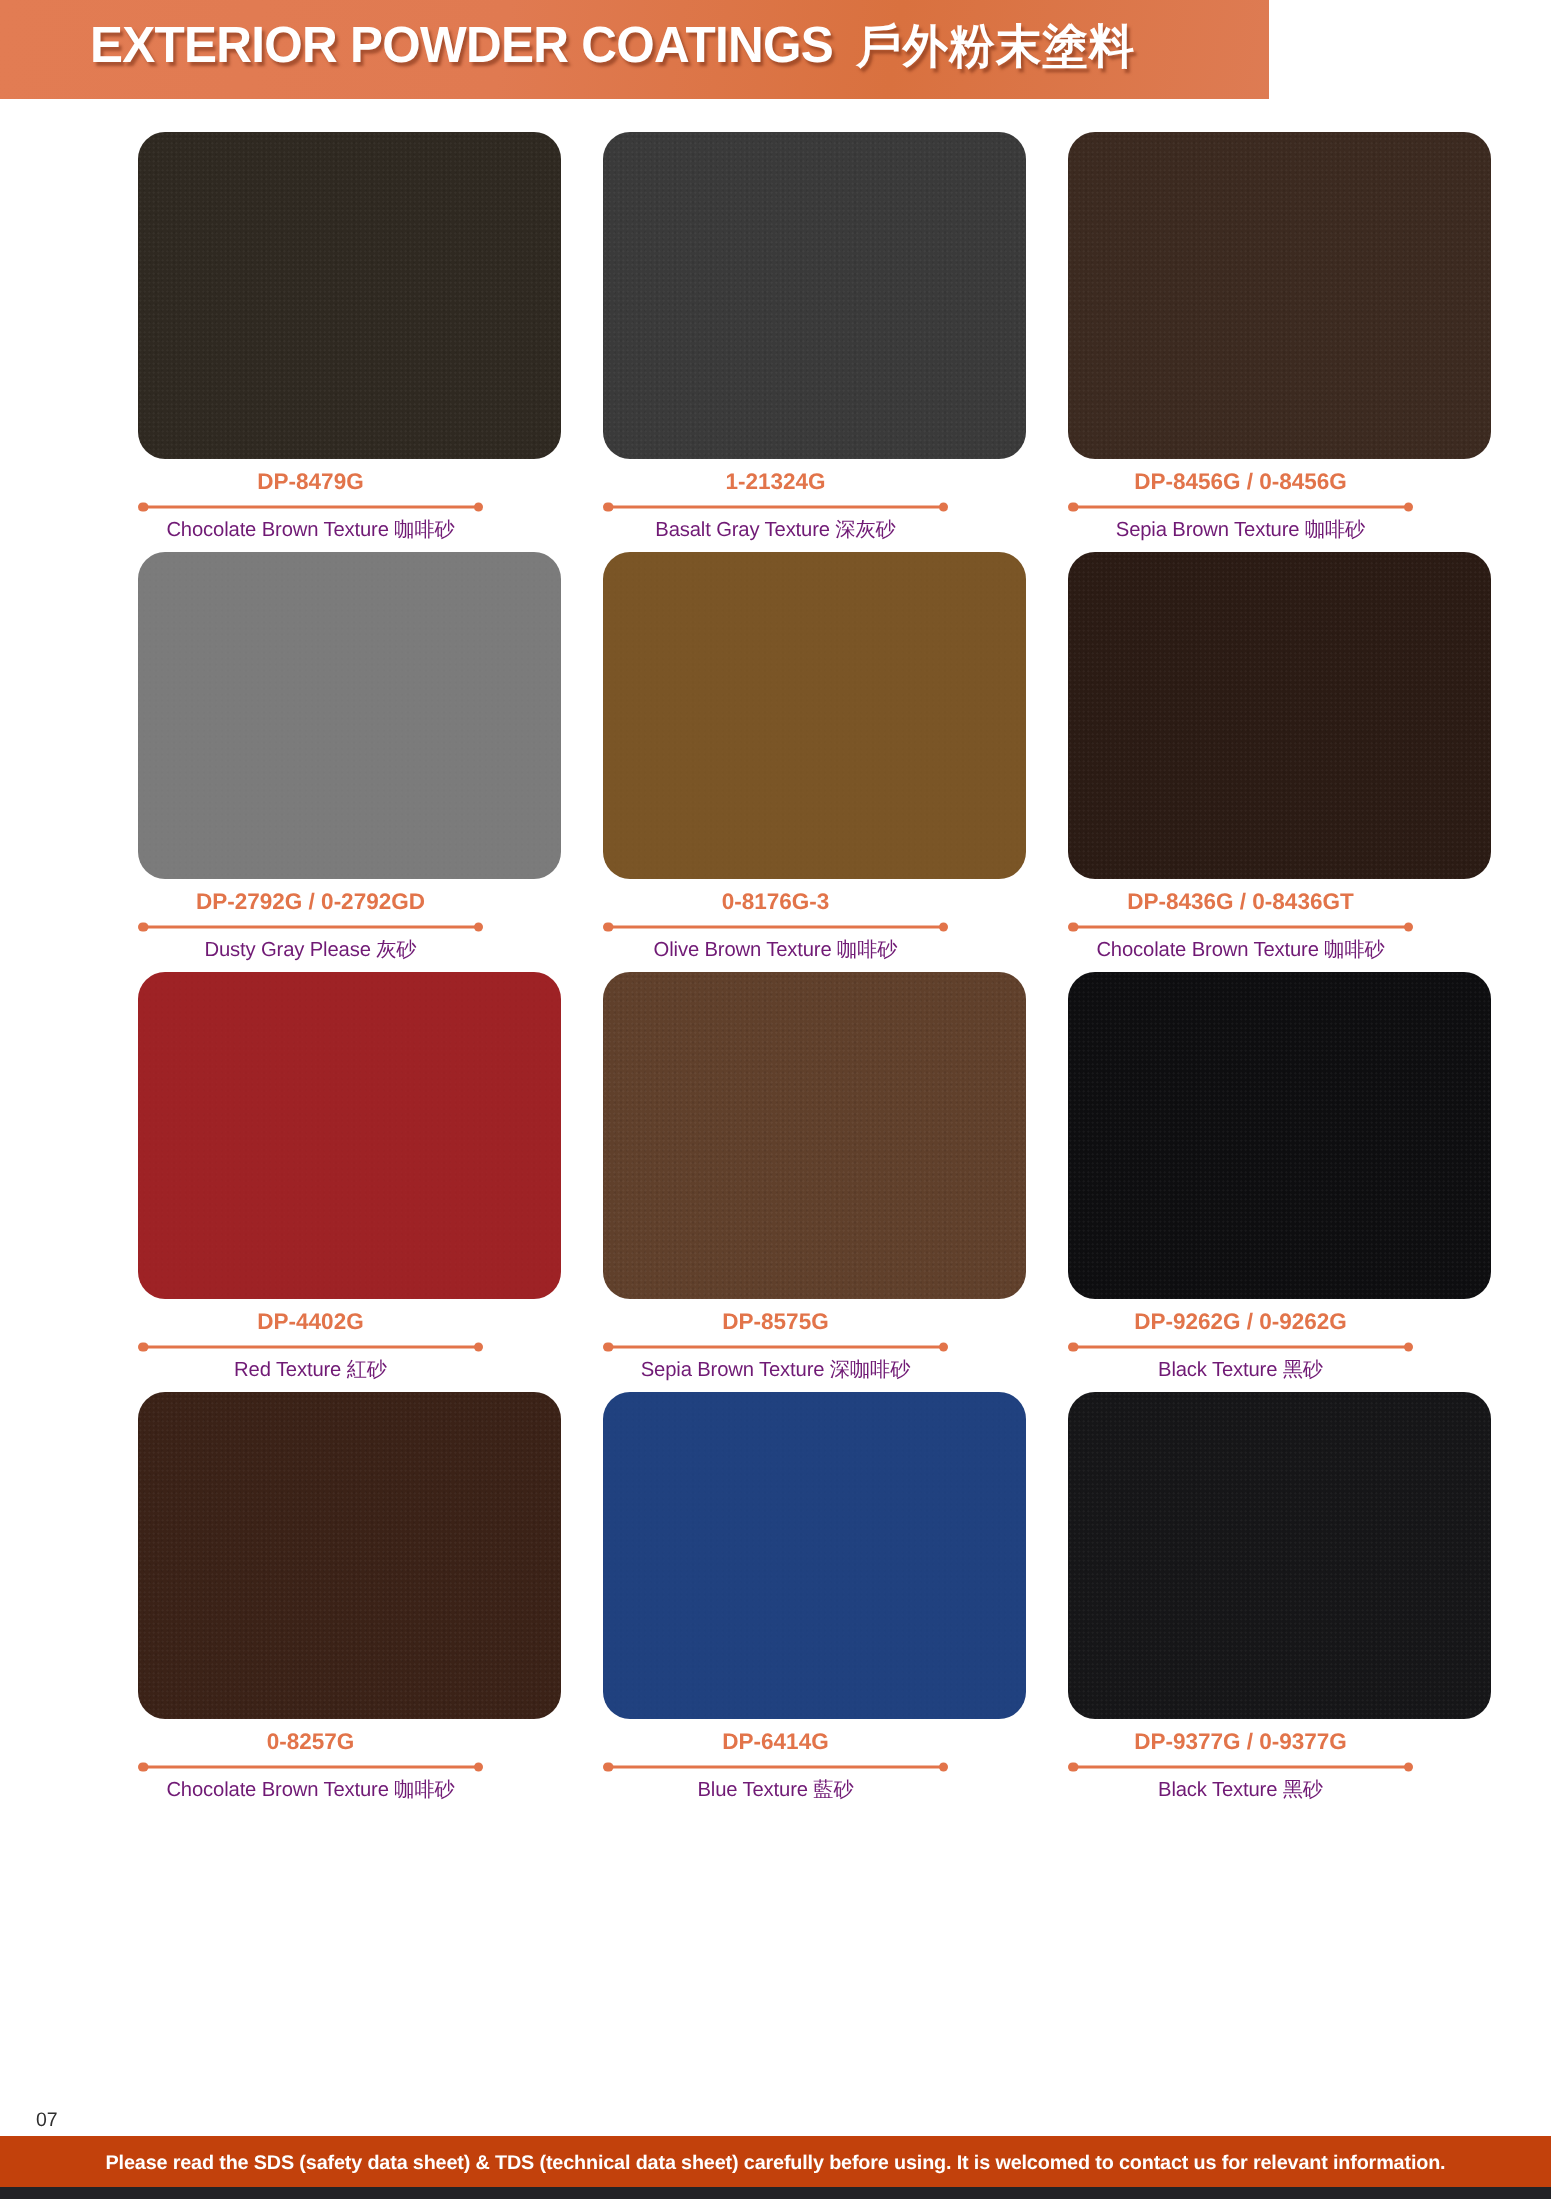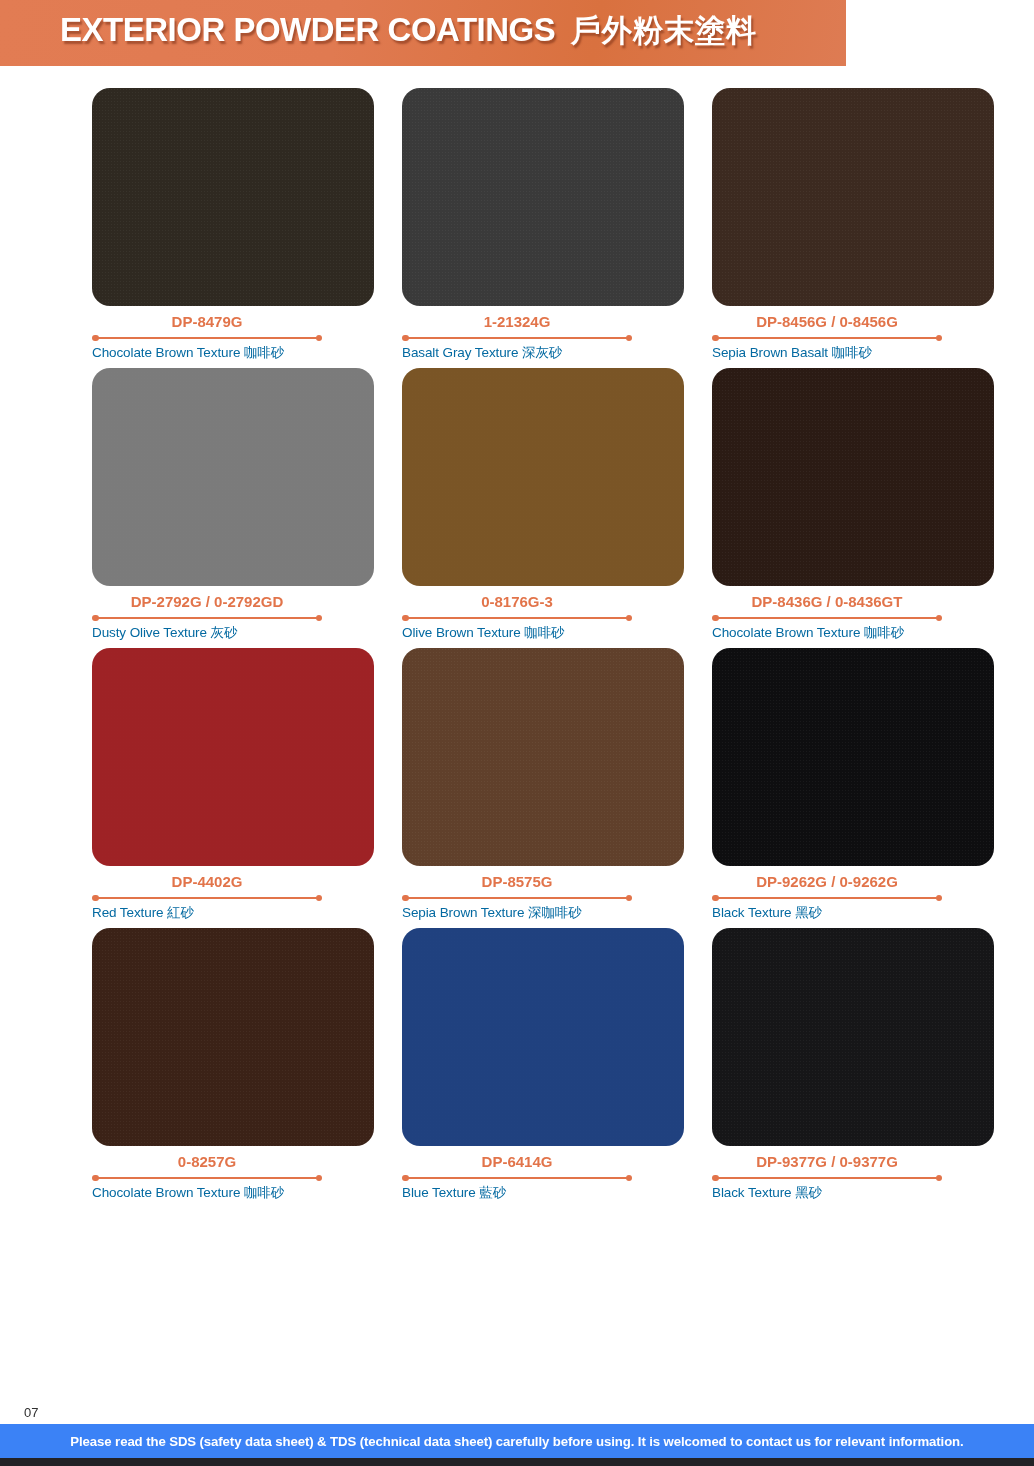--- a/index.html
+++ b/index.html
@@ -70,32 +70,32 @@
   .rule .line {
     position:absolute; top:4px; left:4px; right:4px; height:1.5px; background:#e2744a;
   }
   .rule .dot {
     position:absolute; top:1.5px; width:6.5px; height:6.5px;
     border-radius:50%; background:#e2744a;
   }
   .rule .dot.l { left:0; }
   .rule .dot.r { right:0; }
   .desc {
-    text-align:left; font-size:13.5px; color:#0369a1;
+    text-align:center; font-size:13.5px; color:#701a75;
     white-space:nowrap; letter-spacing:-0.1px;
   }
 
   
   .page-number {
     position:absolute; left:24px; bottom:46px;
     font-size:13px; color:#2f2f2f; font-weight:normal;text-align:center;
   }
   .footer-bar {
     position:absolute; left:0; bottom:8px; width:1034px; height:34px;
-    background:#3b82f6; display:flex; align-items:center; justify-content:center;
+    background:#c2410c; display:flex; align-items:center; justify-content:center;
   }
   .footer-text {
     color:#ffffff; font-size:13.2px; font-weight:bold; white-space:nowrap;
     letter-spacing:-0.1px;
   }
   .footer-strip {
     position:absolute; left:0; bottom:0; width:1034px; height:8px; background:#222226;
   }
 </style>
 </head>
@@ -143,31 +143,31 @@
         <div class="desc">Basalt Gray Texture 深灰砂</div>
       </div>
       <div class="cell">
         <div class="swatch" style="background: rgb(60, 42, 32);"></div>
         <div class="code">DP-8456G / 0-8456G</div>
         <div class="rule">
           <span class="dot l"></span>
           <span class="line"></span>
           <span class="dot r"></span>
         </div>
-        <div class="desc">Sepia Brown Basalt 咖啡砂</div>
+        <div class="desc">Sepia Brown Texture 咖啡砂</div>
       </div>
       <div class="cell">
         <div class="swatch smooth" style="background: rgb(123, 123, 123);"></div>
         <div class="code">DP-2792G / 0-2792GD</div>
         <div class="rule">
           <span class="dot l"></span>
           <span class="line"></span>
           <span class="dot r"></span>
         </div>
-        <div class="desc">Dusty Olive Texture 灰砂</div>
+        <div class="desc">Dusty Gray Please 灰砂</div>
       </div>
       <div class="cell">
         <div class="swatch smooth" style="background: rgb(122, 85, 38);"></div>
         <div class="code">0-8176G-3</div>
         <div class="rule">
           <span class="dot l"></span>
           <span class="line"></span>
           <span class="dot r"></span>
         </div>
         <div class="desc">Olive Brown Texture 咖啡砂</div>

